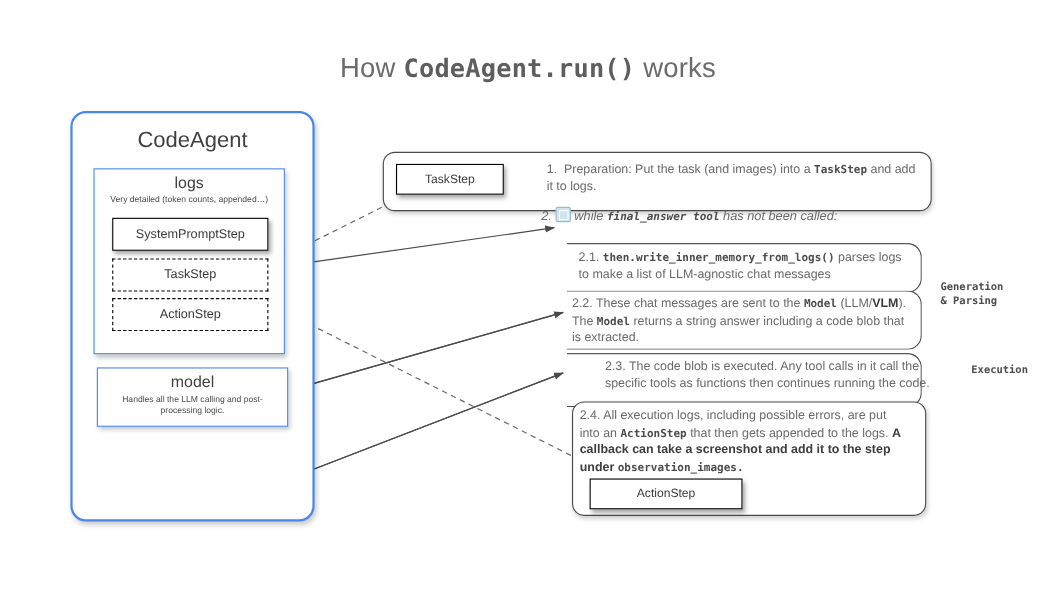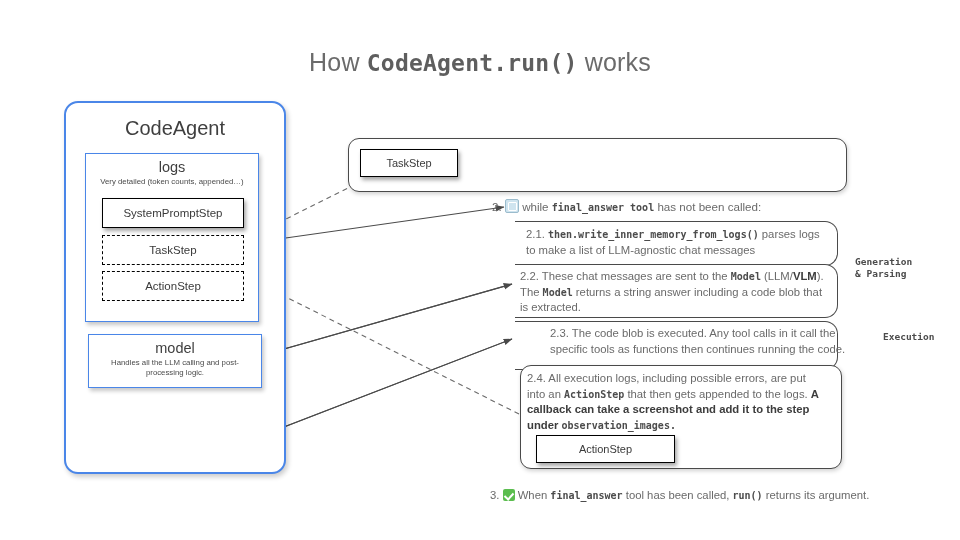--- a/index.html
+++ b/index.html
@@ -63,21 +63,21 @@
   .c24{left:520px;top:365px;width:320px;height:102px;}
   .c21{left:515px;top:221px;width:322px;height:43px;}
   .c22{left:515px;top:264px;width:322px;height:52px;}
   .c23{left:515px;top:321px;width:322px;height:47px;}
 
   .txt{position:absolute;font-size:11.3px;line-height:15.5px;color:#6a6a6a;}
   .mono{font-family:"DejaVu Sans Mono","Liberation Mono",monospace;font-size:10px;font-weight:bold;color:#4c4c4c;}
   b.strong{color:#3d3d3d;font-weight:bold;}
 
   .t1{left:497px;top:147px;width:340px;}
-  .t2{left:492px;top:199px;width:360px;font-size:11.6px;}
+  .t2{left:492px;top:188px;width:360px;font-size:11.6px;font-style:italic;}
   .t21{left:526px;top:227px;width:300px;}
   .t22{left:520px;top:269px;width:305px;}
   .t23{left:522px;top:326px;width:305px;margin-left:28px;}
   .t24{left:527px;top:371px;width:300px;}
   .t3{left:490px;top:488px;width:440px;}
 
   .side-label{
     position:absolute;font-family:"DejaVu Sans Mono","Liberation Mono",monospace;
     font-size:9.5px;font-weight:bold;color:#4c4c4c;line-height:12px;
   }
@@ -159,35 +159,35 @@
 
     <div class="bluebox bx-model">
       <div class="bx-head">model</div>
       <div class="bx-sub">Handles all the LLM calling and post-processing logic.</div>
     </div>
 
   </div>
 
   <div class="card card-shadow c1"></div>
   <div class="box-taskstep">TaskStep</div>
+  <div class="txt t1"><span>1.</span>&nbsp; <span>Preparation: Put the task (and images) into a </span><span class="mono">TaskStep</span><span> and add it to logs.</span></div>
 
   <div class="txt t2"><span>2.</span> <span class="emoji-cycle"></span> <span>while </span><span class="mono">final_answer tool</span><span> has not been called:</span></div>
 
   <div class="card-open c21"></div>
   <div class="txt t21"><span>2.1.</span> <span class="mono">then.write_inner_memory_from_logs()</span><span> parses logs to make a list of LLM-agnostic chat messages</span></div>
 
   <div class="card-open c22"></div>
   <div class="txt t22"><span>2.2.</span> <span>These chat messages are sent to the </span><span class="mono">Model</span><span> (LLM/</span><b class="strong">VLM</b><span>). The </span><span class="mono">Model</span><span> returns a string answer including a code blob that is extracted.</span></div>
 
   <div class="card-open c23"></div>
   <div class="txt t23"><span>2.3.</span> <span>The code blob is executed. Any tool calls in it call the specific tools as functions then continues running the code.</span></div>
 
   <div class="side-label sl-gen" style="white-space:pre;">Generation
 &amp; Parsing</div>
   <div class="side-label sl-exe">Execution</div>
 
   <div class="card card-shadow c24"></div>
   <div class="txt t24"><span>2.4.</span> <span>All execution logs, including possible errors, are put into an </span><span class="mono">ActionStep</span><span> that then gets appended to the logs. </span><b class="strong">A callback can  take a screenshot and add it to the step under </b><span class="mono">observation_images.</span></div>
   <div class="box-actionstep">ActionStep</div>
 
-  <div class="txt t3"><span>3.</span> <span class="emoji-check"></span> <span>When </span><span class="mono">final_answer</span><span> tool has been called, </span><span class="mono">run()</span><span> returns its argument.</span></div>
 
 </div>
 
 </body></html>

